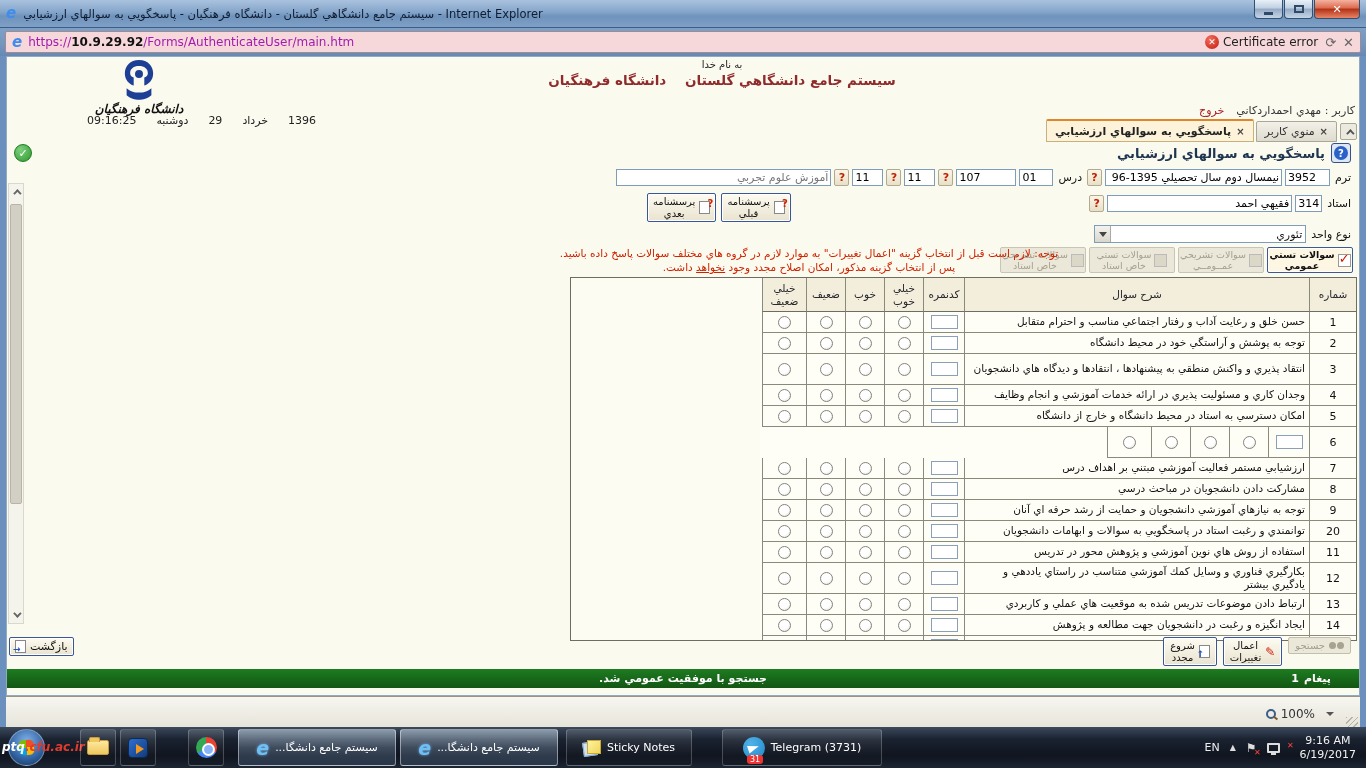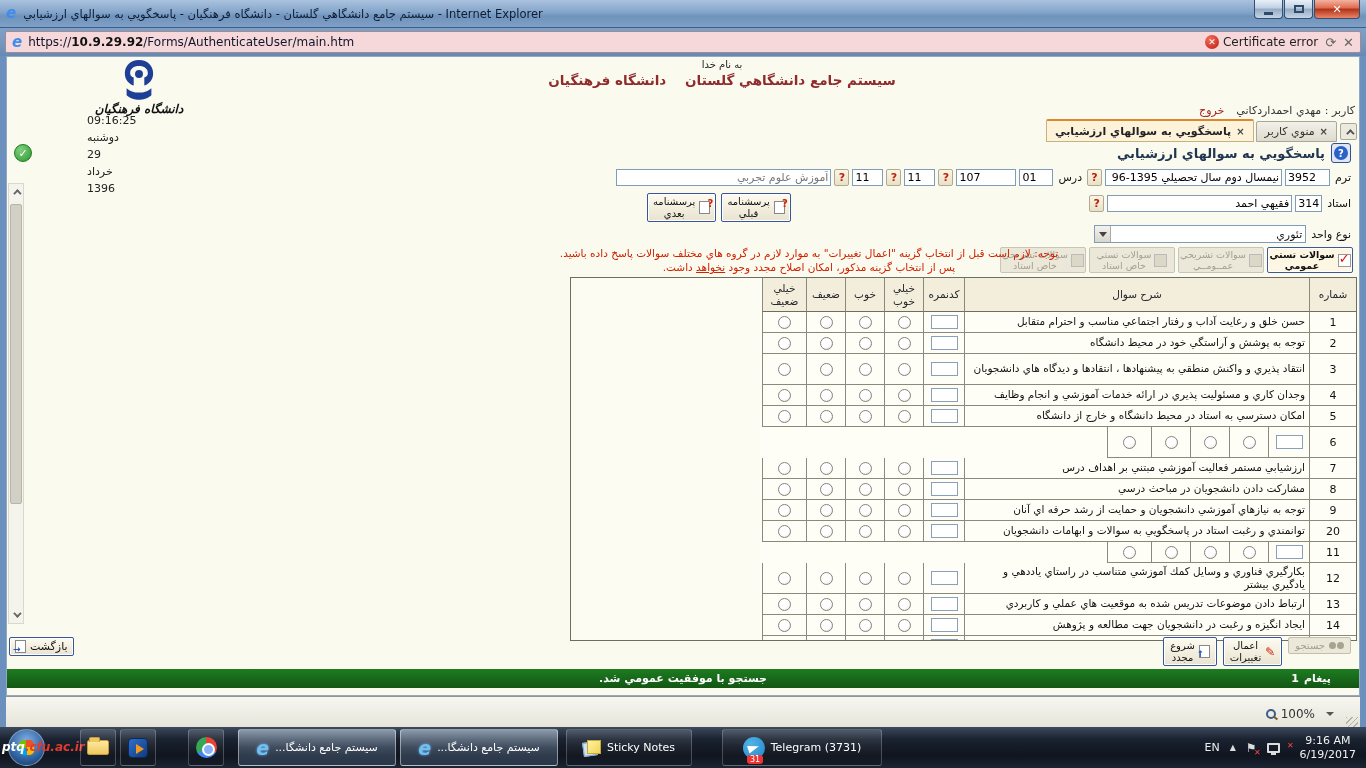--- a/index.html
+++ b/index.html
@@ -19,42 +19,42 @@
     display:flex; align-items:center; justify-content:center; margin-left:1px; }
   .wbtn.close { width:46px; background:linear-gradient(180deg,#f3b2a0 0%,#dd6a4d 45%,#b03015 50%,#e98568 100%); color:#fff; font-size:11px; font-weight:bold; }
   .glyph-min { width:9px; height:3px; background:#2e4a68; margin-top:8px; }
   .glyph-max { width:10px; height:8px; border:2px solid #2e4a68; }
 
   
   .addressbar { position:absolute; top:28px; left:0; width:1366px; height:28px;
     background:linear-gradient(180deg,#7fa0c6 0%,#7396bf 60%,#6689b4 100%); padding:3px 5px; }
   .addr-field { height:22px; background:#f6d8db; border:1px solid #9e8b94; border-radius:2px;
     display:flex; align-items:center; padding:0 6px; font-size:12px; }
-  .url-scheme,.url-path { color:#0f172a; }
+  .url-scheme,.url-path { color:#a21caf; }
   .url-host { color:#111; font-weight:bold; }
   .addr-url { margin-left:6px; direction:ltr; white-space:nowrap; }
   .addr-right { margin-left:auto; display:flex; align-items:center; gap:7px; }
   .cert-badge { display:flex; align-items:center; gap:4px; font-size:12px; color:#222; }
   .red-x-circle { width:14px; height:14px; border-radius:50%; background:radial-gradient(circle at 35% 30%,#f36c5c,#c11c0c); color:#fff;
     font-size:9px; font-weight:bold; display:flex; align-items:center; justify-content:center; }
   .addr-ico { color:#666; font-size:13px; }
 
   
   .frame { position:absolute; top:56px; left:0; width:1366px; height:671px; background:#6b90bd; padding:0 6px; }
   .content { position:relative; height:640px; background:#fbfaef; border:1px solid #93a9c2; overflow:hidden;
     font-size:11px; color:#111; }
 
   
   .logo-wrap { position:absolute; left:84px; top:2px; width:96px; text-align:center; }
   .logo-caption { font-style:italic; font-weight:bold; font-size:12px; color:#101010; margin-top:-3px; }
   .hdr-center { position:absolute; left:465px; top:2px; width:500px; text-align:center; direction:rtl; }
   .bismillah { font-size:10px; color:#222; }
   .sys-title { font-size:13.5px; font-weight:bold; color:#8f2b2b; margin-top:2px; }
   .unit-line { font-size:12px; font-weight:bold; color:#8f2b2b; margin-top:2px; }
-  .datetime { position:absolute; left:80px; top:57px; display:flex; gap:4px; font-size:11px; color:#222; direction:ltr;flex-direction:column; }
+  .datetime { position:absolute; left:80px; top:57px; display:flex; gap:20px; font-size:11px; color:#222; direction:ltr; }
   .green-check { position:absolute; left:7px; top:87px; width:18px; height:18px; border-radius:50%;
     background:radial-gradient(circle at 35% 30%,#7fd07f,#2d9a2d); border:1px solid #1f7a1f; color:#fff; font-size:11px; font-weight:bold;
     display:flex; align-items:center; justify-content:center; }
   .user-row { position:absolute; right:4px; top:47px; direction:rtl; display:flex; gap:12px; font-size:11px; color:#333; }
   .logout { color:#a82222; }
 
   
   .tabsrow { position:absolute; right:2px; top:62px; display:flex; direction:rtl; align-items:flex-end; height:23px; }
   .tab { display:flex; align-items:center; gap:5px; padding:3px 8px; font-size:11px; border:1px solid #a9a798;
     background:linear-gradient(180deg,#f2f0e8,#dedbce); color:#333; border-radius:2px 2px 0 0; margin-left:2px; height:21px; }
@@ -605,20 +605,21 @@
                 </div>
                 <div class="tc c-r">
                   <span class="radio"></span>
                 </div>
                 <div class="tc c-r c-rw">
                   <span class="radio"></span>
                 </div>
               </div>
               <div class="trow" style="height: 21px;">
                 <div class="tc c-no">11</div>
+                <div class="tc c-q">استفاده از روش هاي نوين آموزشي و پژوهش محور در تدريس</div>
                 <div class="tc c-code">
                   <input class="codein" style="">
                 </div>
                 <div class="tc c-r">
                   <span class="radio"></span>
                 </div>
                 <div class="tc c-r">
                   <span class="radio"></span>
                 </div>
                 <div class="tc c-r">

